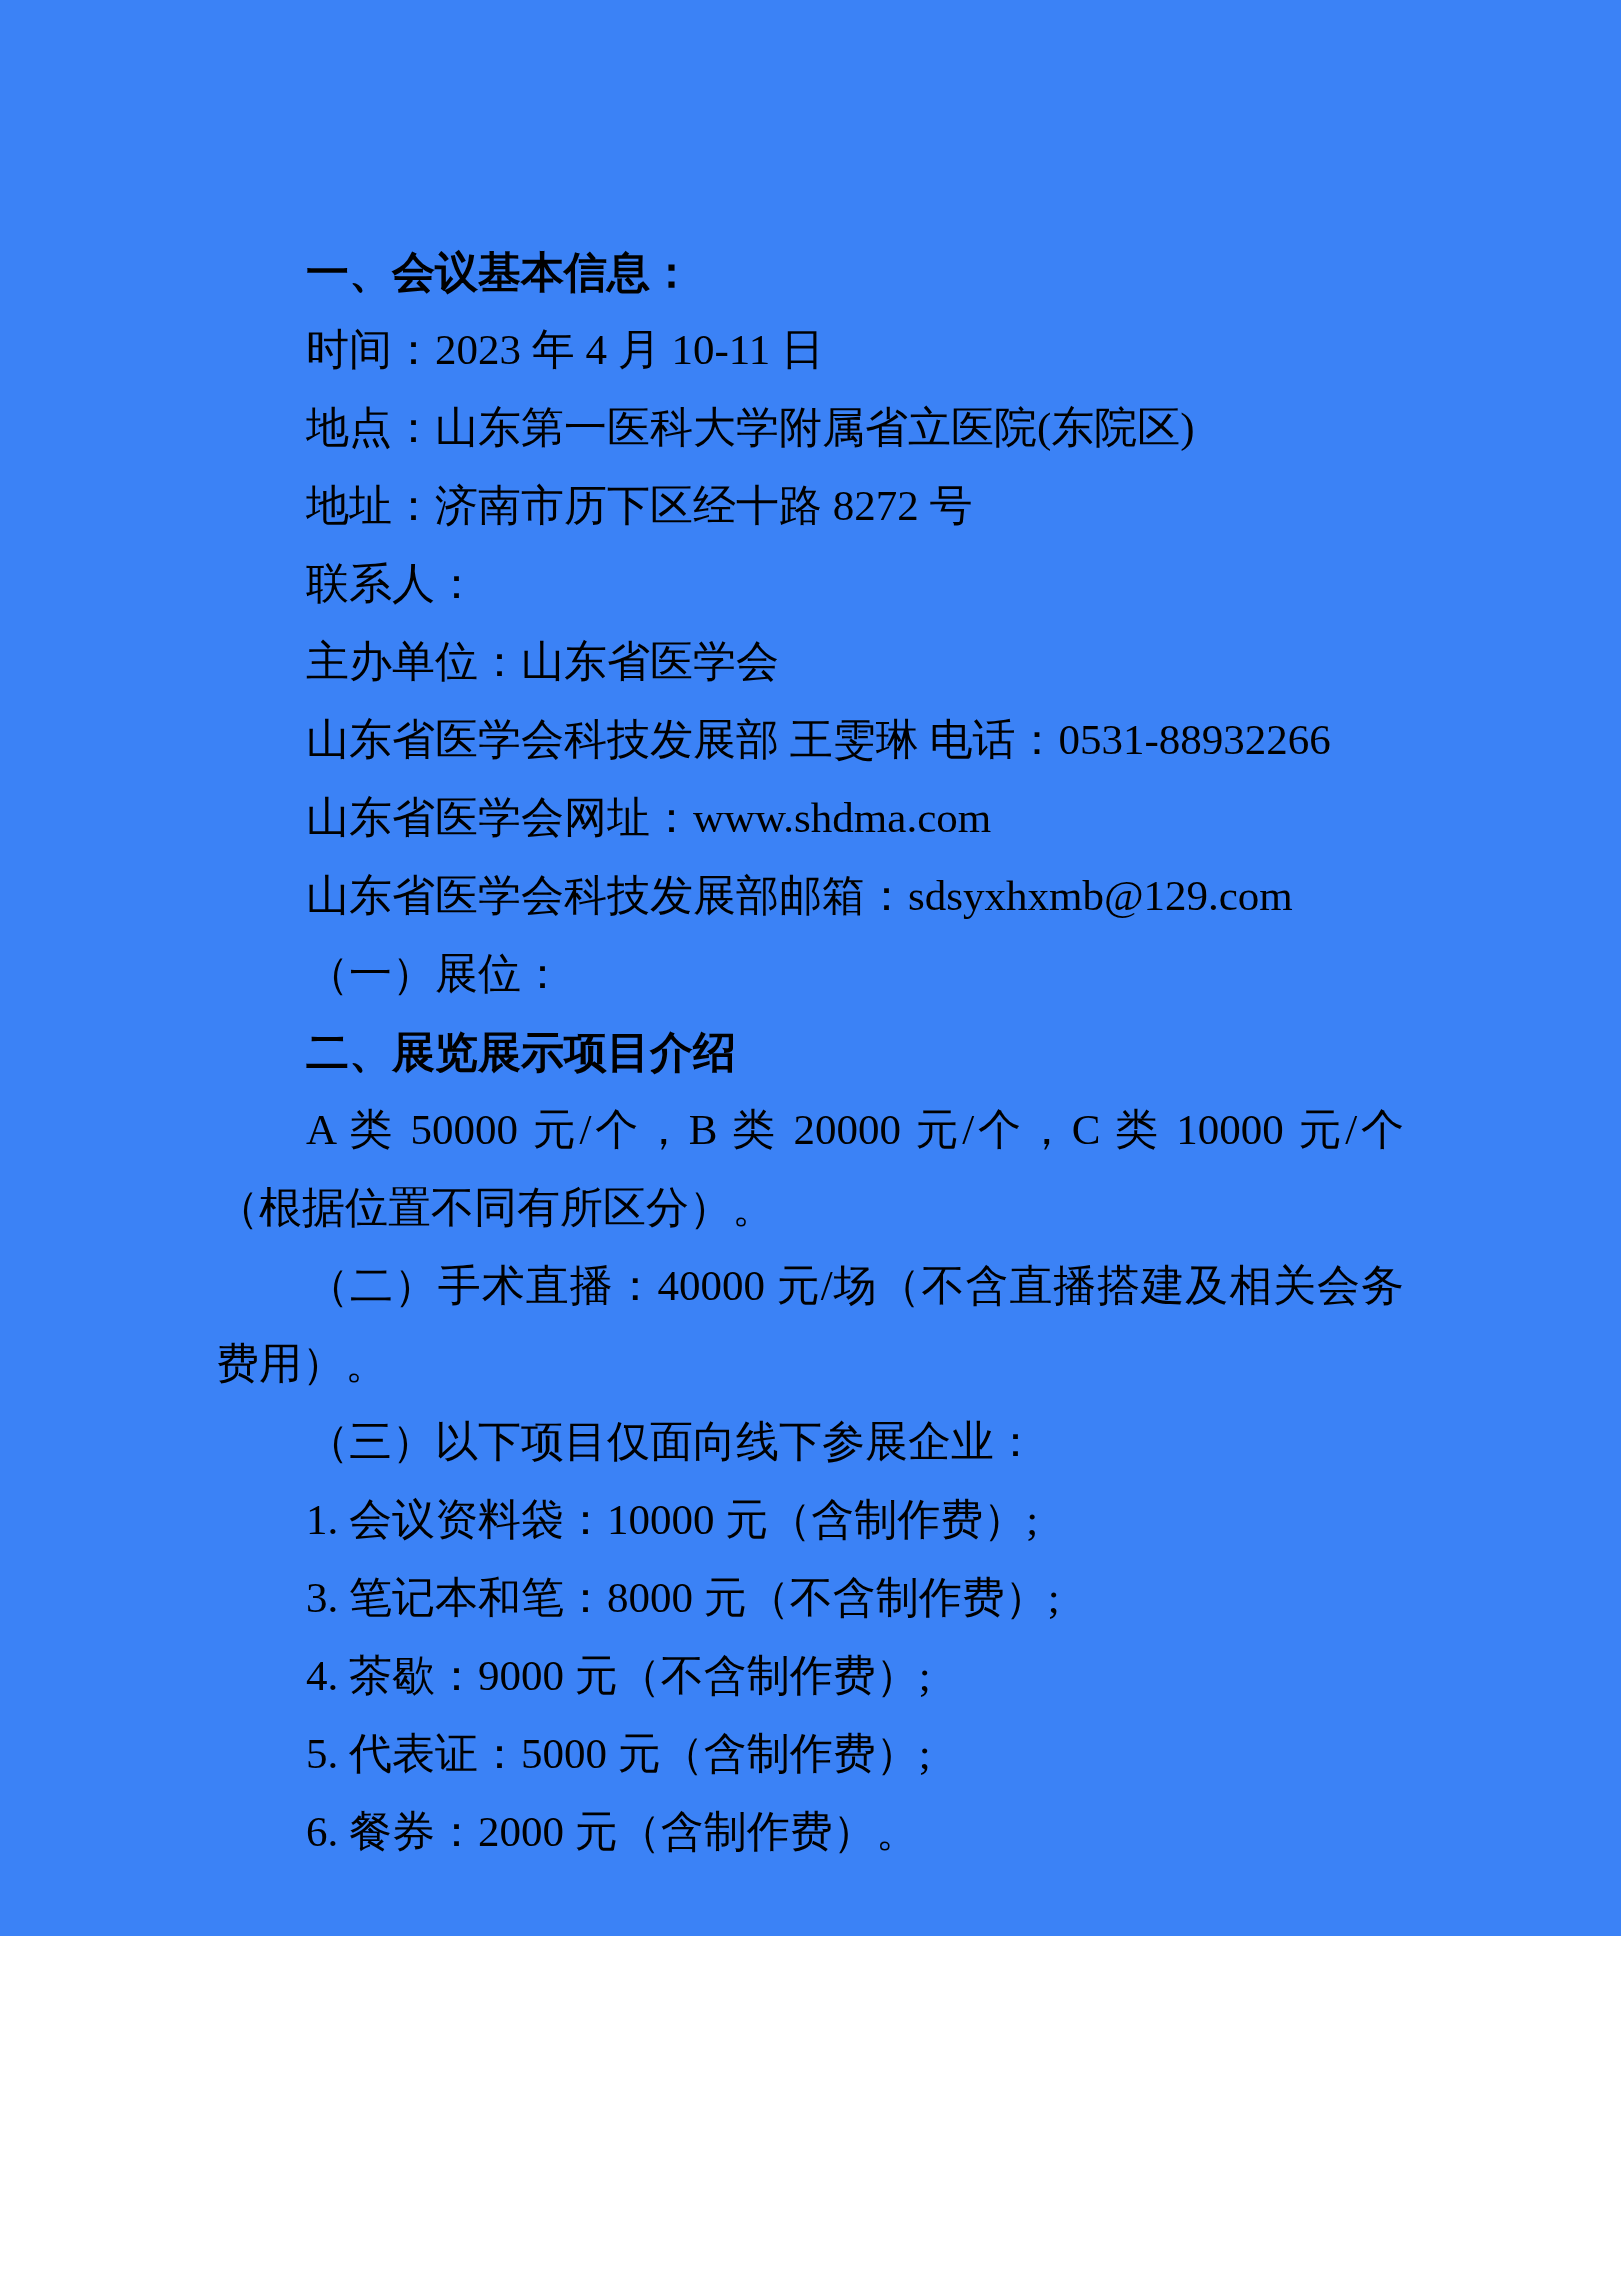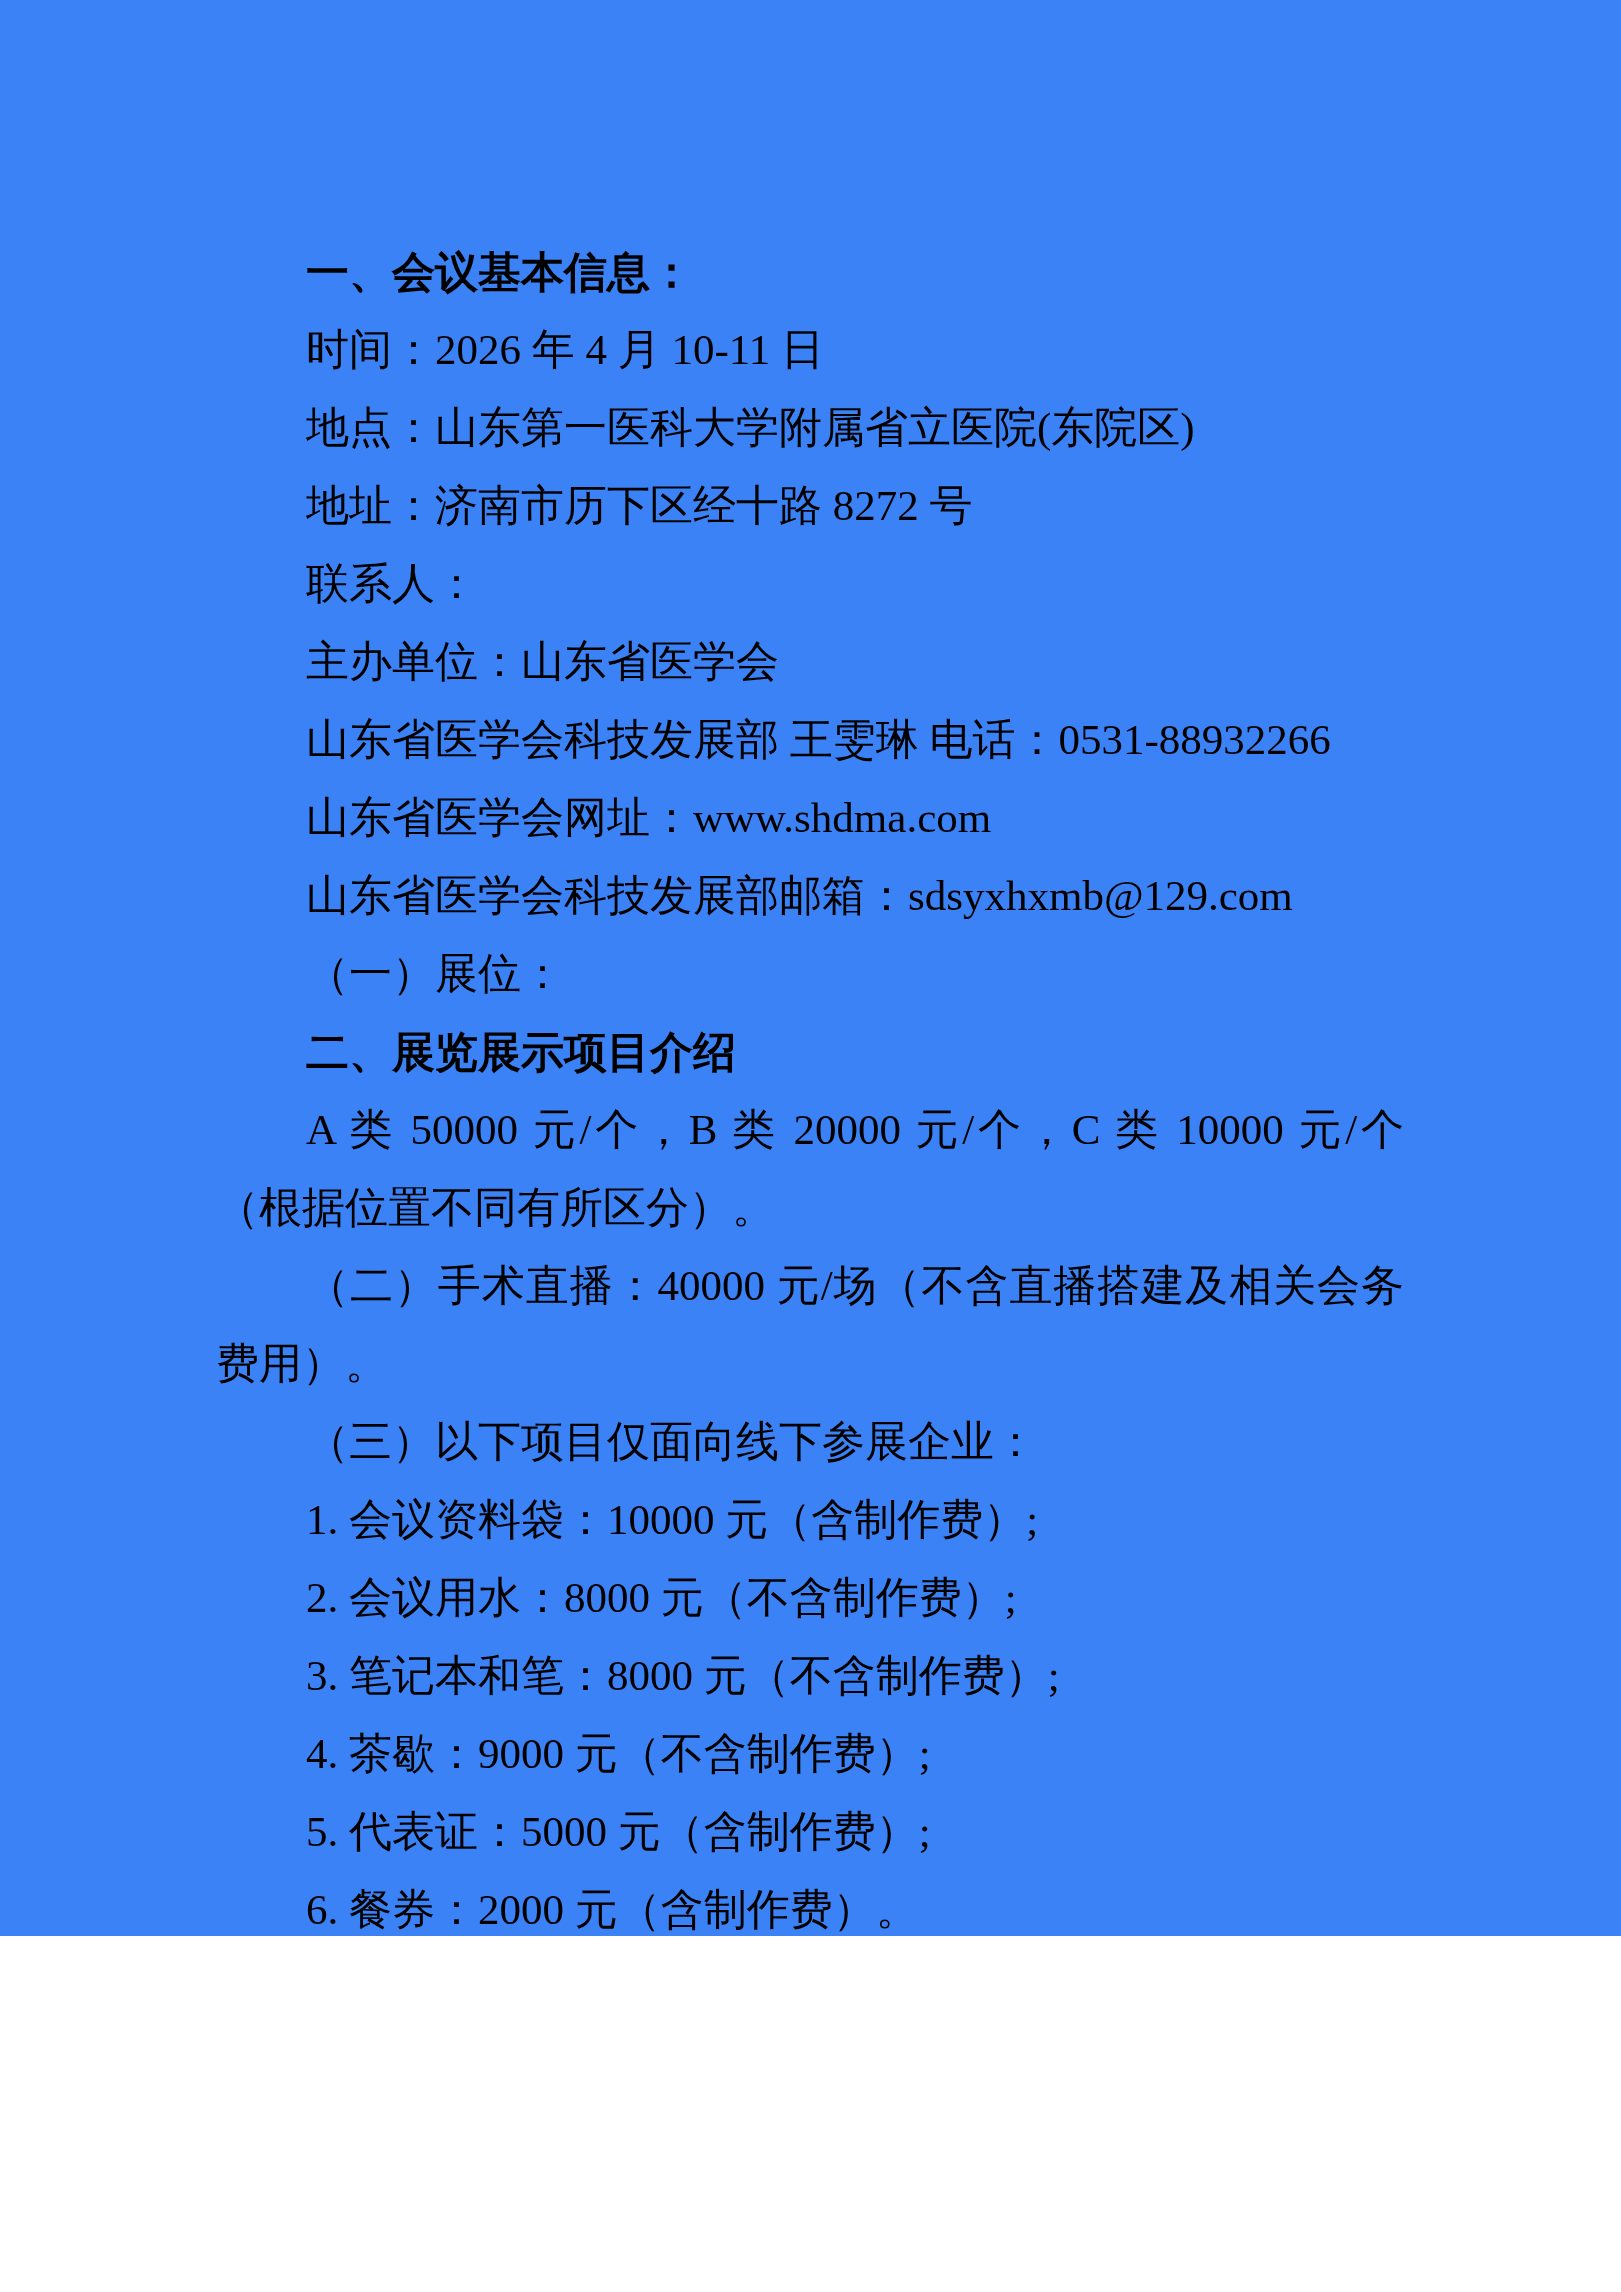--- a/index.html
+++ b/index.html
@@ -45,36 +45,35 @@
     color: #000000;
   }
 </style>
 </head>
 <body>
 
 <div class="page">
   <div class="content">
 
     <p class="line heading">一、会议基本信息：</p>
-    <p class="line">时间：2026 年 4 月 10-11 日</p>
+    <p class="line">时间：2023 年 4 月 10-11 日</p>
     <p class="line">地点：山东第一医科大学附属省立医院(东院区)</p>
     <p class="line">地址：济南市历下区经十路 8272 号</p>
     <p class="line">联系人：</p>
     <p class="line">主办单位：山东省医学会</p>
     <p class="line">山东省医学会科技发展部 王雯琳  电话：0531-88932266</p>
     <p class="line">山东省医学会网址：www.shdma.com</p>
     <p class="line">山东省医学会科技发展部邮箱：sdsyxhxmb@129.com</p>
 
     <p class="line">（一）展位：</p>
     <p class="line heading">二、展览展示项目介绍</p>
     <p class="line">A 类 50000 元/个，B 类 20000 元/个，C 类 10000 元/个（根据位置不同有所区分）。</p>
     <p class="line">（二）手术直播：40000 元/场（不含直播搭建及相关会务费用）。</p>
     <p class="line">（三）以下项目仅面向线下参展企业：</p>
     <p class="line">1. 会议资料袋：10000 元（含制作费）;</p>
-    <p class="line">2. 会议用水：8000 元（不含制作费）;</p>
     <p class="line">3. 笔记本和笔：8000 元（不含制作费）;</p>
     <p class="line">4. 茶歇：9000 元（不含制作费）;</p>
     <p class="line">5. 代表证：5000 元（含制作费）;</p>
     <p class="line">6. 餐券：2000 元（含制作费）。</p>
 
   </div>
 
   <div class="page-number">- 2 -</div>
 </div>
 

